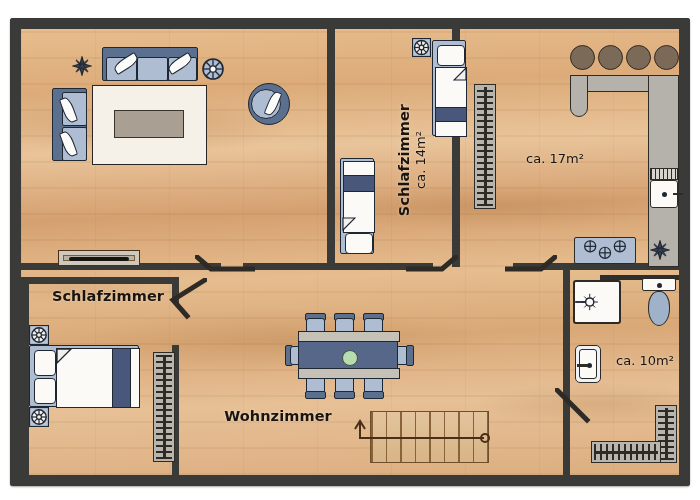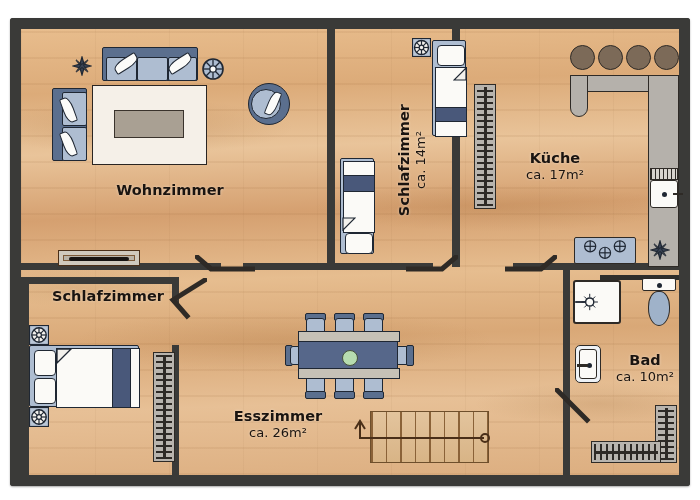--- a/index.html
+++ b/index.html
@@ -191,21 +191,20 @@
       </g>
     </svg>
   </div>
 
   <div class="f sideboard" style="left:58px;top:250px;width:82px;height:16px;">
     <div class="sideboard-in"></div>
     <div class="tvbar"></div>
   </div>
 
   <div class="lbl" style="left:110px;top:182px;width:120px;">
-    <div class="nm">Wohnzimmer</div>
   </div>
 
   <div class="f bed-frame" style="left:432px;top:40px;width:34px;height:96px;">
     <div class="bpillow" style="left:4px;top:4px;width:26px;height:19px;"></div>
     <div class="mattress" style="left:2px;top:26px;width:30px;height:40px;"></div>
     <div class="blanket" style="left:2px;top:66px;width:30px;height:14px;"></div>
     <div class="mattress" style="left:2px;top:80px;width:30px;height:14px;"></div>
     <svg style="position:absolute;left:20px;top:26px;width:14px;height:14px;" viewBox="0 0 14 14">
       <path d="M13 1 L13 13 L1 13 Z" fill="#f2f0ec" stroke="#1f2733" stroke-width="1.2"></path>
     </svg>
@@ -283,21 +282,20 @@
   </div>
 
   <svg class="flower" style="left:650px;top:240px;width:20px;height:20px;" viewBox="0 0 20 20">
     <g stroke="#1f2733" stroke-width="1.2" fill="#3b4657">
       <path d="M10 1 L12 8 L19 10 L12 12 L10 19 L8 12 L1 10 L8 8 Z"></path>
       <path d="M16 4 L11.5 9 L16 16 L10 11.5 L4 16 L8.5 9.5 L4 4 L9.5 8.5 Z" opacity=".85"></path>
     </g>
   </svg>
 
   <div class="lbl" style="left:495px;top:150px;width:120px;">
-    <div class="nm">Küche</div>
     <div class="ar">ca. 17m²</div>
   </div>
 
   <div class="f bed-frame" style="left:29px;top:345px;width:110px;height:62px;">
     <div class="bpillow" style="left:4px;top:4px;width:20px;height:24px;"></div>
     <div class="bpillow" style="left:4px;top:32px;width:20px;height:24px;"></div>
     <div class="mattress" style="left:26px;top:2px;width:56px;height:58px;"></div>
     <div class="blanket" style="left:82px;top:2px;width:18px;height:58px;"></div>
     <div class="mattress" style="left:100px;top:2px;width:8px;height:58px;"></div>
     <svg style="position:absolute;left:26px;top:2px;width:16px;height:16px;" viewBox="0 0 16 16">
@@ -391,22 +389,21 @@
   </div>
 
   <div class="f stairs" style="left:370px;top:411px;width:119px;height:52px;z-index:8;"></div>
   <svg style="position:absolute;left:352px;top:418px;width:146px;height:40px;z-index:10;" viewBox="0 0 146 40">
     <path d="M8 4 L8 20 L132 20" stroke="#4a2f18" stroke-width="2" fill="none"></path>
     <path d="M3 11 L8 3 L13 11" stroke="#4a2f18" stroke-width="2" fill="none"></path>
     <circle cx="133" cy="20" r="4" fill="none" stroke="#4a2f18" stroke-width="2"></circle>
   </svg>
 
   <div class="lbl" style="left:218px;top:408px;width:120px;">
-    <div class="nm">Esszimmer</div>
-    <div class="ar">ca. 26m²</div>
+    <div class="nm">Wohnzimmer</div>
   </div>
 
   <div class="f tub" style="left:573px;top:280px;width:48px;height:44px;">
     <svg viewBox="0 0 48 44" style="width:100%;height:100%;">
       <circle cx="16" cy="22" r="4.5" fill="#fbfaf7" stroke="#1f2733" stroke-width="1.6"></circle>
       <g stroke="#1f2733" stroke-width="1.1">
         <line x1="16" y1="13" x2="16" y2="17"></line>
           <line x1="16" y1="27" x2="16" y2="31"></line>
         <line x1="7" y1="22" x2="11" y2="22"></line>
           <line x1="21" y1="22" x2="25" y2="22"></line>
@@ -434,17 +431,16 @@
   <div class="f rad" style="left:655px;top:405px;width:22px;height:58px;">
     <div class="rad-barsV"></div>
     <div style="position:absolute;left:9px;top:2px;bottom:2px;width:2.5px;background:#2e2a26;"></div>
   </div>
   <div class="f rad" style="left:591px;top:441px;width:70px;height:22px;">
     <div class="rad-bars"></div>
     <div style="position:absolute;left:2px;right:2px;top:9px;height:2.5px;background:#2e2a26;"></div>
   </div>
 
   <div class="lbl" style="left:600px;top:352px;width:90px;">
-    <div class="nm">Bad</div>
     <div class="ar">ca. 10m²</div>
   </div>
 
 </div>
 
 </body></html>

